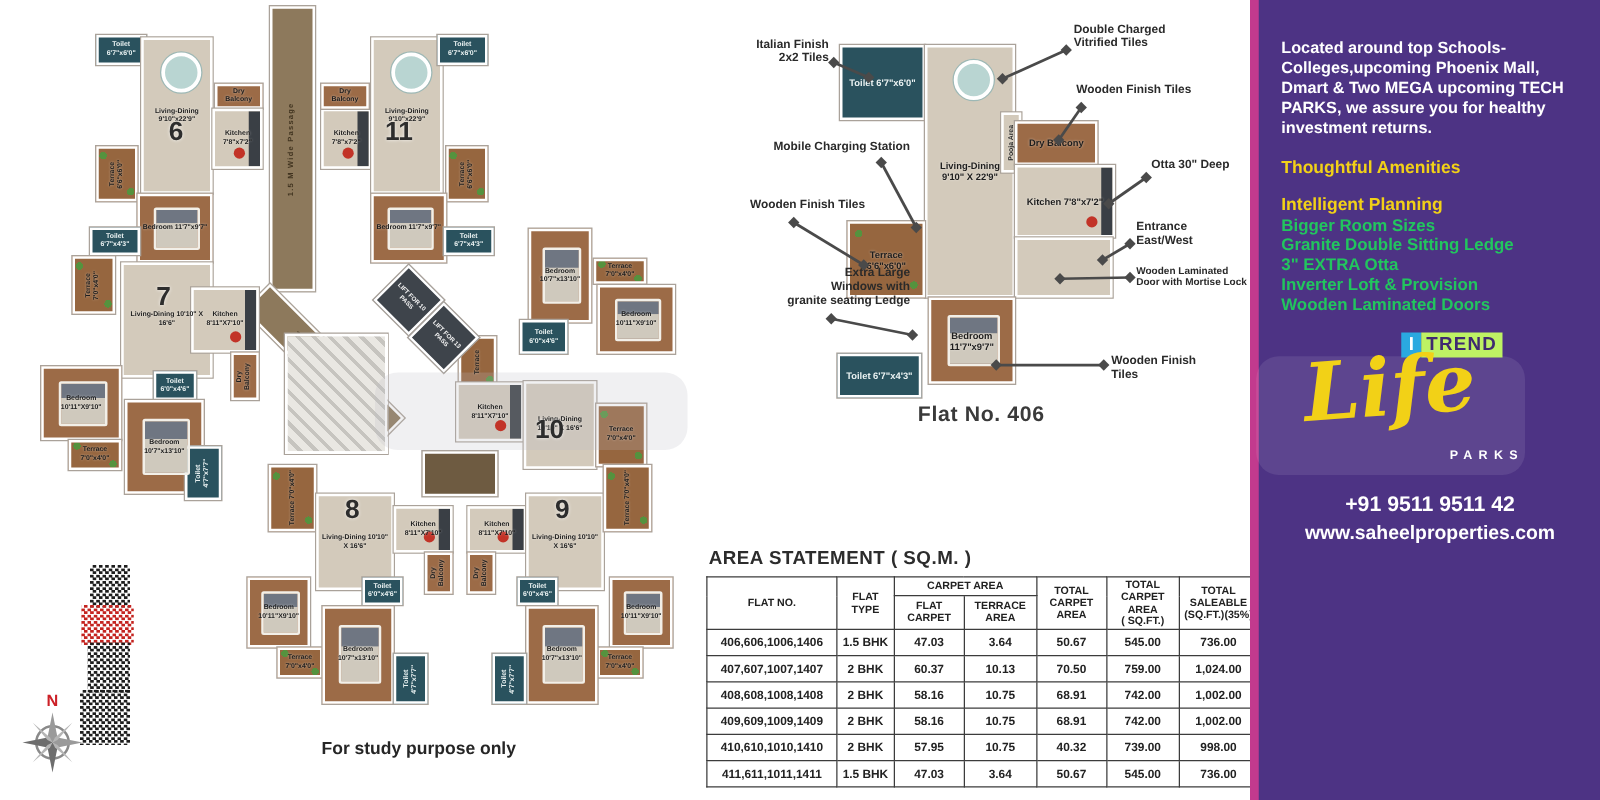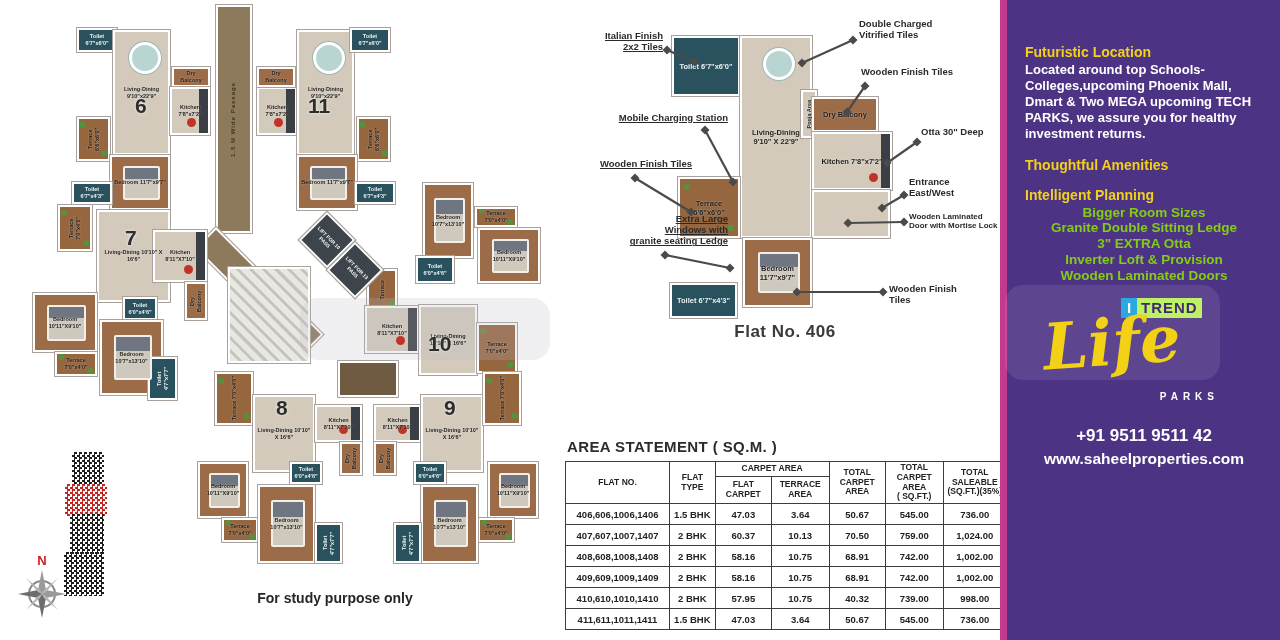--- a/index.html
+++ b/index.html
@@ -37,21 +37,21 @@
       box-shadow:0 0 0 1px #9db8b5;z-index:1;}
   .room[data-furn="stove"]::after{content:"";position:absolute;right:12px;bottom:6px;width:9px;height:9px;
       border-radius:50%;background:#c23327;z-index:2;}
   .flatnum{position:absolute;z-index:4;font:800 21px/1 "Liberation Sans",sans-serif;color:#2d2d2d;
       text-shadow:0 0 3px rgba(255,255,255,.8);}
   
   .annot{position:absolute;z-index:6;font:700 9.5px/1.18 "Liberation Sans",sans-serif;color:#2a2a2a;
          white-space:pre-line;}
   .annot.small{font-size:8px;}
   .aR{text-align:left;}
-  .aL{text-align:right;text-decoration:underline;}
+  .aL{text-align:right;}
   #annot-svg{position:absolute;left:0;top:0;z-index:5;}
   .caption{position:absolute;font:800 17px "Liberation Sans",sans-serif;color:#3a3a3a;
            letter-spacing:.5px;text-align:center;}
   
   .wm{position:absolute;border-radius:18px;pointer-events:none;}
   
   #area-wrap{position:absolute;left:565px;top:438px;width:442px;}
   #area-title{font:800 15px "Liberation Sans",sans-serif;color:#2c2c2c;letter-spacing:.4px;margin:0 0 6px 2px;}
   table.area{border-collapse:collapse;width:442px;background:#fff;}
   table.area th,table.area td{border:1.5px solid #3c3c3c;font-family:"Liberation Sans",sans-serif;
@@ -67,21 +67,21 @@
   #keyplan .red{background:repeating-conic-gradient(#c4231f 0 25%, rgba(0,0,0,0) 0 50%) 0 0/5px 5px;}
   #disclaimer{position:absolute;left:205px;top:590px;width:260px;text-align:center;
       font:700 14px "Liberation Sans",sans-serif;color:#262626;}
   
   #sidebar{position:absolute;left:1000px;top:0;width:280px;height:640px;background:#4d3384;}
   #sidebar .strip{position:absolute;left:0;top:0;width:7px;height:640px;background:#c23a8e;}
   #sb-content{position:absolute;left:25px;top:30px;width:238px;color:#ffffff;}
   .sb-title{font:800 23px/1.14 "Liberation Sans",sans-serif;color:#f2d117;margin:0;}
   .sb-head{font:800 14px "Liberation Sans",sans-serif;color:#f2d117;margin:14px 0 2px 0;}
   .sb-body{font:700 13px/1.24 "Liberation Sans",sans-serif;color:#fff;margin:0;}
-  .sb-item{font:700 13.5px/1.18 "Liberation Sans",sans-serif;color:#84cc16;text-align:center;}
+  .sb-item{font:700 13.5px/1.18 "Liberation Sans",sans-serif;color:#22c55e;}
   #logo{position:relative;height:116px;margin-top:12px;}
   #logo-top{position:absolute;left:96px;top:2px;display:flex;}
   #logo-i{display:inline-block;background:#2aa9e0;color:#fff;font:800 15px/20px "Liberation Sans",sans-serif;
       width:16px;height:20px;text-align:center;}
   #logo-trend{display:inline-block;background:#bef264;color:#3f2a70;font:800 15px/20px "Liberation Sans",sans-serif;
       padding:0 4px;letter-spacing:1px;}
   #logo-life{position:absolute;left:18px;top:2px;font-family:"DejaVu Serif",serif;font-style:italic;
       font-weight:bold;font-size:64px;line-height:1.4;color:#f2d117;transform:rotate(-4deg);}
   #logo-city{position:absolute;right:44px;bottom:10px;color:#fff;font:700 10px "Liberation Sans",sans-serif;
       letter-spacing:5px;}
@@ -450,21 +450,20 @@
             <td>736.00</td>
           </tr>
         </tbody>
     </table>
   </div>
 
   <div id="sidebar">
     <div class="strip"></div>
     <div class="wm" style="left:5px;top:285px;width:215px;height:95px;background:rgba(255,255,255,.09);"></div>
     <div id="sb-content">
-      <p class="sb-head">Futuristic Location</p>
       <p class="sb-body">Located around top Schools-Colleges,upcoming Phoenix Mall, Dmart &amp; Two MEGA upcoming TECH PARKS, we assure you for healthy investment returns.</p>
       <p class="sb-head">Thoughtful Amenities</p>
       <p class="sb-head">Intelligent Planning</p>
       <div id="amenities-list">
           <div class="sb-item">Bigger Room Sizes</div>
           <div class="sb-item">Granite Double Sitting Ledge</div>
           <div class="sb-item">3" EXTRA Otta</div>
           <div class="sb-item">Inverter Loft &amp; Provision</div>
           <div class="sb-item">Wooden Laminated Doors</div>
         </div>

